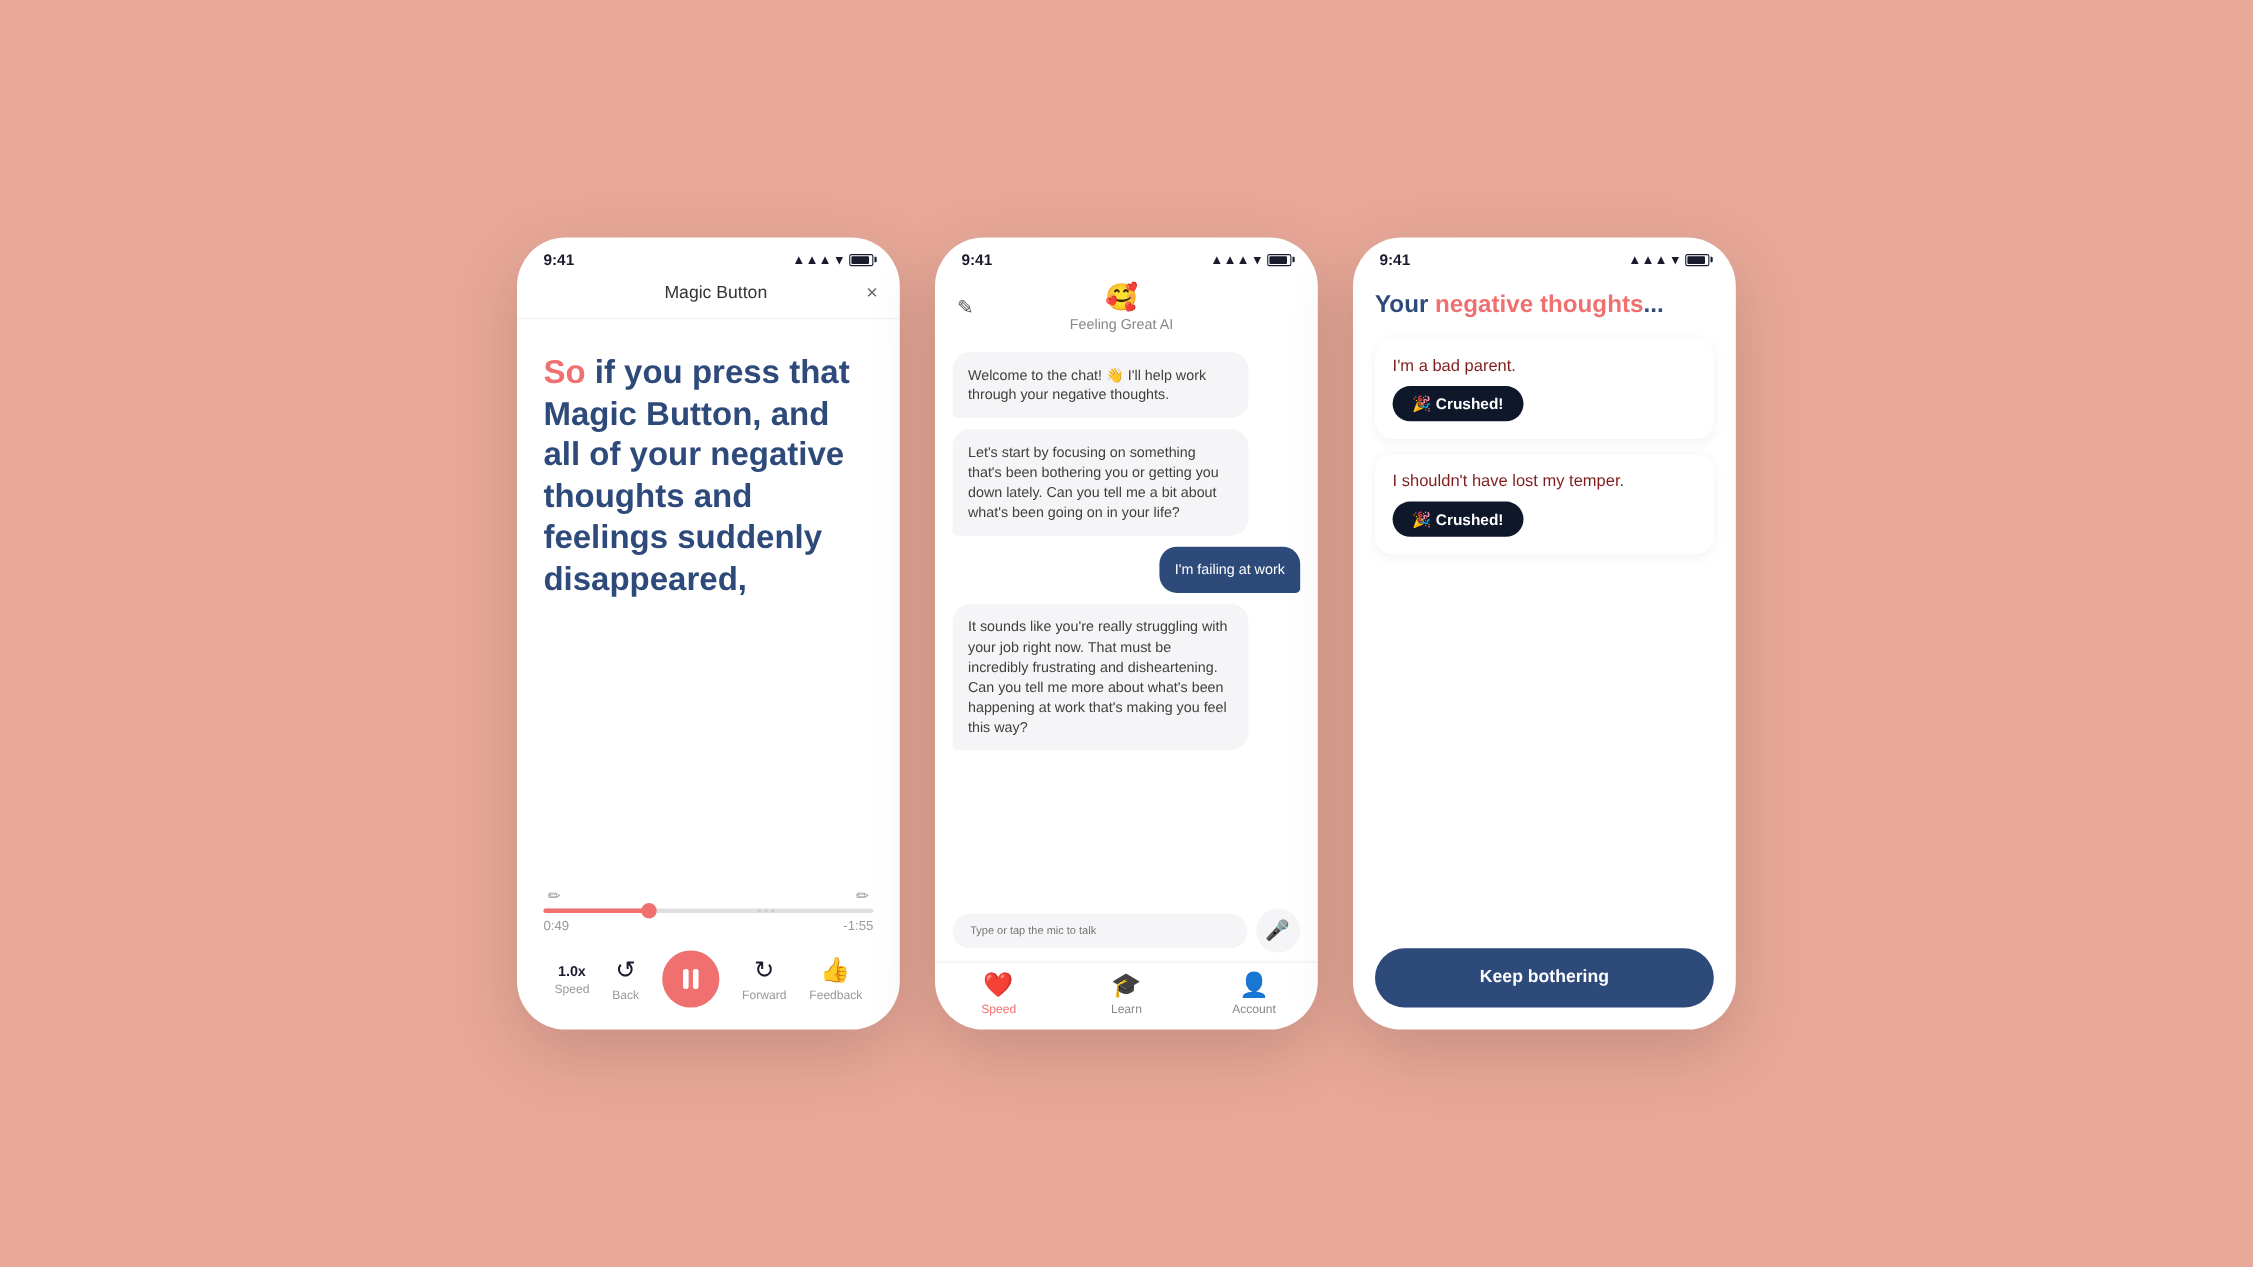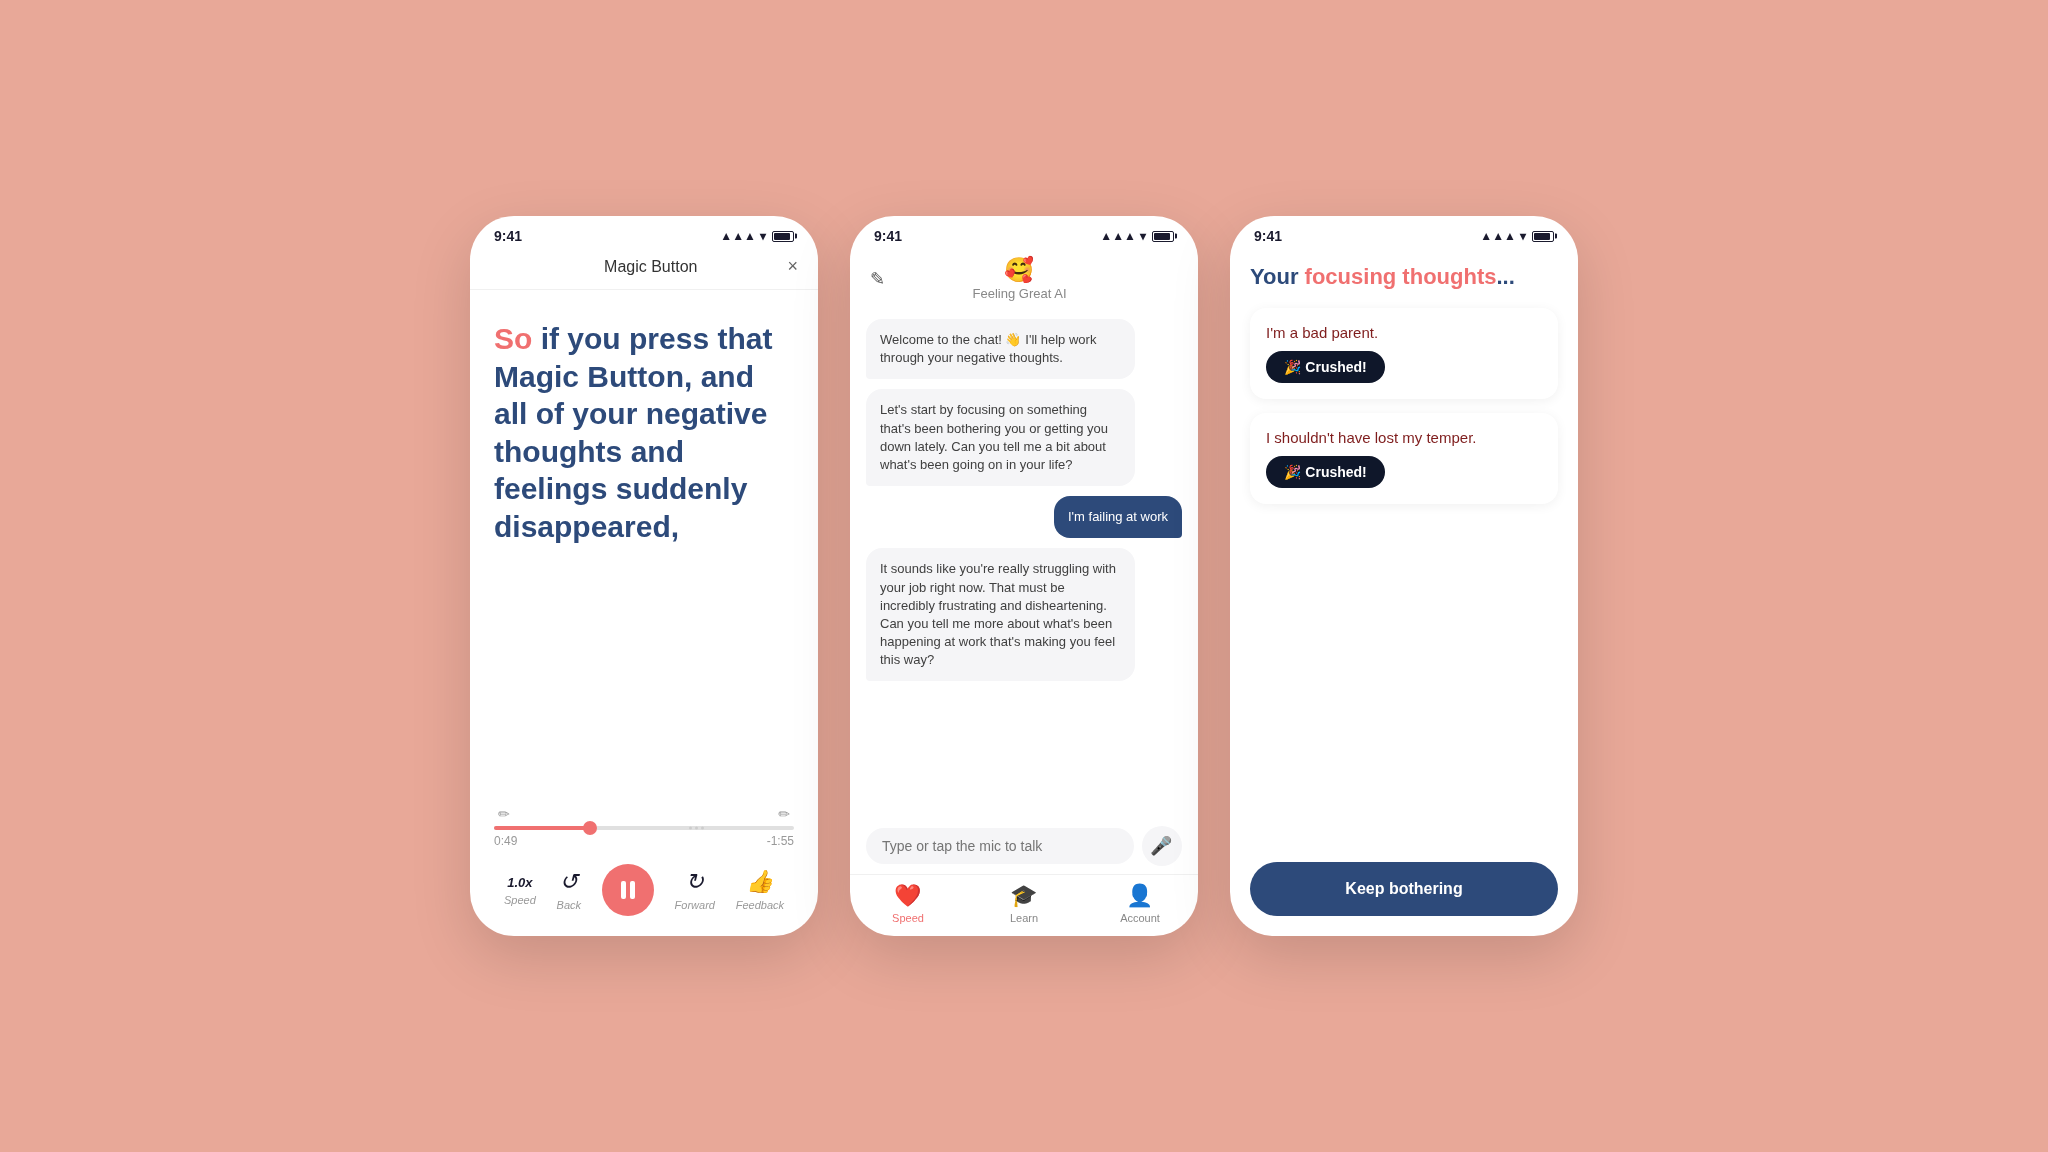--- a/index.html
+++ b/index.html
@@ -171,21 +171,20 @@
       font-size: 12px;
       color: #999;
       margin-top: 4px;
     }
     .playback-buttons {
       display: flex;
       align-items: center;
       justify-content: space-between;
       margin-top: 16px;
       padding: 0 10px;
-      font-style: italic;
     }
     .play-btn-group {
       display: flex;
       flex-direction: column;
       align-items: center;
       gap: 4px;
     }
     .play-btn-label {
       font-size: 11px;
       color: #999;
@@ -278,21 +277,21 @@
       display: flex;
       align-items: center;
       gap: 8px;
     }
     .chat-input-field {
       flex: 1;
       background: #f5f5f7;
       border: none;
       border-radius: 24px;
       padding: 10px 16px;
-      font-size: 14px;
+      font-size: 10px;
       color: #c2410c;
       outline: none;
     }
     .mic-btn {
       width: 40px;
       height: 40px;
       background: #f5f5f7;
       border-radius: 50%;
       display: flex;
       align-items: center;
@@ -533,21 +532,21 @@
         <span class="signal-bars">▲▲▲</span>
         <span class="wifi-icon">▾</span>
         <span class="battery-icon">
             <span class="battery-fill"></span>
           </span>
       </div>
     </div>
 
     <div class="phone3-content">
       <div class="phone3-title">
-        <span>Your </span><span class="pink">focusing thoughts</span><span>...</span>
+        <span>Your </span><span class="pink">negative thoughts</span><span>...</span>
       </div>
 
       <div class="thought-card">
         <div class="thought-text">I'm a bad parent.</div>
         <button class="crushed-btn">🎉 Crushed!</button>
       </div>
 
       <div class="thought-card">
         <div class="thought-text">I shouldn't have lost my temper.</div>
         <button class="crushed-btn">🎉 Crushed!</button>

